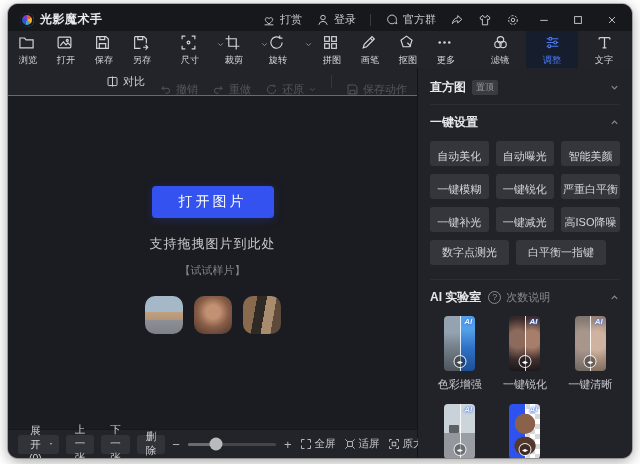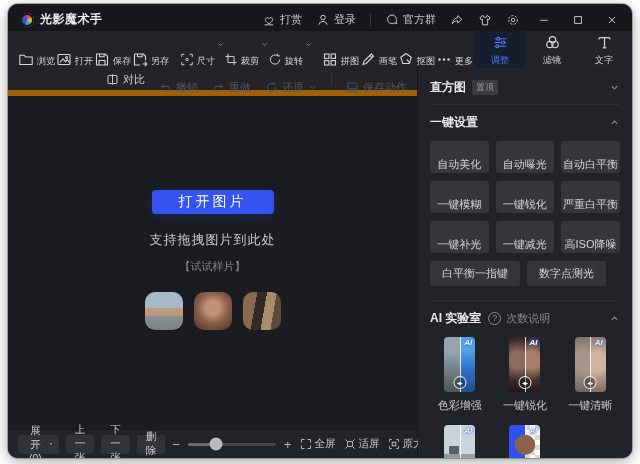--- a/index.html
+++ b/index.html
@@ -32,21 +32,21 @@
 
   .ic { display: block; }
 
   
   .toolbar {
     height: 37px; background: #232429; display: flex; align-items: stretch;
     padding-left: 10px; flex: 0 0 auto;
   }
   .tool-group { display: flex; align-items: stretch; }
   .tool-item {
-    width: 38px; display: flex; flex-direction: row; align-items: flex-end;
+    width: 38px; display: flex; flex-direction: column; align-items: flex-start;
     justify-content: center; gap: 2px; color: #d5d5da; font-size: 10px; cursor: pointer;
     position: relative; padding-top: 2px;
   }
   .tool-item .lbl { transform: scale(.92); white-space: nowrap; }
   .tool-chevron { position: absolute; right: -1px; top: 9px; color: #8b8b92; }
   .tool-item.has-chevron { width: 44px; padding-right: 8px; }
   .v-div { width: 1px; background: #33343a; margin: 8px 5px; }
 
   .panel-tabs { margin-left: auto; display: flex; align-items: stretch; }
   .ptab {
@@ -57,31 +57,31 @@
   .ptab.active { background: #161d2c; color: #4d7bf8; }
 
   
   .content { flex: 1; display: flex; min-height: 0; }
   .left-col { width: 410px; display: flex; flex-direction: column; border-right: 1px solid #131417; }
 
   
   .subbar {
     height: 28px; background: #232429; display: flex; align-items: center;
     justify-content: flex-end; padding-right: 10px; gap: 14px; flex: 0 0 auto;
-    border-bottom: 6px solid #a16207; font-size: 11px;
+    border-bottom: 1px solid #a16207; font-size: 11px;
   }
   .sub-item { display: flex; align-items: center; gap: 4px; color: #cfcfd4; cursor: pointer; }
   .sub-item.disabled { color: #55565e; cursor: default; margin-top: 16px; }
   .sub-div { width: 1px; height: 13px; background: #35363c; }
 
   
   .canvas { flex: 1; background: #1b1c21; display: flex; align-items: center; justify-content: center; }
   .canvas-stack { display: flex; flex-direction: column; align-items: center; margin-top: -6px; }
   .open-btn {
-    width: 122px; height: 24px; background: #3452f0; color: #ffffff; border: none;
+    width: 122px; height: 32px; background: #3452f0; color: #ffffff; border: none;
     border-radius: 4px; font-size: 14px; letter-spacing: 3px; cursor: pointer;
     font-family: inherit; box-shadow: 0 2px 8px rgba(40,70,240,.25);
   }
   .drop-hint { margin-top: 17px; color: #c9c9ce; font-size: 13px; letter-spacing: 1px; text-align: center; }
   .sample-hint { margin-top: 10px; color: #85858c; font-size: 11px; }
   .samples { margin-top: 18px; display: flex; gap: 11px; }
   .sample-thumb { width: 38px; height: 38px; border-radius: 10px; cursor: pointer; }
   .sample-1 { background: linear-gradient(180deg,#a4b8c8 0%,#a4b8c8 42%,#c0a07e 42%,#b3967a 62%,#8d9197 62%,#7e8287 100%); }
   .sample-2 { background: radial-gradient(circle at 50% 42%, #c29072 0 24%, #8a5f49 52%, #4a332b 100%); }
   .sample-3 { background: linear-gradient(100deg,#8a6a4e 0 32%, #302a27 32% 54%, #a88c6d 54% 76%, #5d4a3a 76%); }
@@ -119,21 +119,21 @@
   }
   .rp-chevron { margin-left: auto; color: #8a8a91; display: flex; }
   .rp-div { height: 1px; background: #2d2e34; margin: 2px 12px; flex: 0 0 auto; }
 
   .onekey-grid {
     display: grid; grid-template-columns: repeat(3, 1fr); gap: 8px 7px;
     padding: 4px 12px 0; flex: 0 0 auto;
   }
   .ok-btn {
     background: #35363c; border: none; border-radius: 3px; color: #d5d5da;
-    height: 25px; font-size: 11px; cursor: pointer; font-family: inherit; white-space: nowrap; padding: 16px 2px;
+    height: 25px; font-size: 11px; cursor: pointer; font-family: inherit; white-space: nowrap; padding: 8px 2px;
   }
   .onekey-row { display: flex; gap: 7px; padding: 8px 12px 12px; flex: 0 0 auto; }
   .onekey-row .ok-btn { padding: 0 12px; }
 
   .ai-header-extra { display: flex; align-items: center; gap: 5px; margin-left: 7px; color: #8a8a91; font-size: 11px; }
   .help-circ {
     width: 13px; height: 13px; border: 1px solid #8a8a91; border-radius: 50%;
     font-size: 9px; display: flex; align-items: center; justify-content: center; color: #8a8a91;
   }
   .ai-grid {
@@ -334,36 +334,36 @@
       <div class="tool-item">
         <svg class="ic" width="17" height="17" viewBox="0 0 16 16" fill="currentColor">
             <circle cx="3.5" cy="8" r="1.2"></circle>
             <circle cx="8" cy="8" r="1.2"></circle>
             <circle cx="12.5" cy="8" r="1.2"></circle>
           </svg>
         <span class="lbl">更多</span>
       </div>
     </div>
     <div class="panel-tabs">
+      <div class="ptab">
+        <svg class="ic" width="17" height="17" viewBox="0 0 16 16" fill="none" stroke="currentColor" stroke-width="1.1">
+            <circle cx="8" cy="5.4" r="3"></circle>
+            <circle cx="5.6" cy="9.8" r="3"></circle>
+            <circle cx="10.4" cy="9.8" r="3"></circle>
+          </svg>
+        <span class="lbl">滤镜</span>
+      </div>
       <div class="ptab active">
         <svg class="ic" width="17" height="17" viewBox="0 0 16 16" fill="none" stroke="currentColor" stroke-width="1.1">
             <path d="M2.5 4.5h11M2.5 8h11M2.5 11.5h11"></path>
             <circle cx="6" cy="4.5" r="1.4" fill="#161d2c"></circle>
             <circle cx="10.5" cy="8" r="1.4" fill="#161d2c"></circle>
             <circle cx="5" cy="11.5" r="1.4" fill="#161d2c"></circle>
           </svg>
         <span class="lbl">调整</span>
-      </div>
-      <div class="ptab">
-        <svg class="ic" width="17" height="17" viewBox="0 0 16 16" fill="none" stroke="currentColor" stroke-width="1.1">
-            <circle cx="8" cy="5.4" r="3"></circle>
-            <circle cx="5.6" cy="9.8" r="3"></circle>
-            <circle cx="10.4" cy="9.8" r="3"></circle>
-          </svg>
-        <span class="lbl">滤镜</span>
       </div>
       <div class="ptab">
         <svg class="ic" width="17" height="17" viewBox="0 0 16 16" fill="none" stroke="currentColor" stroke-width="1.2">
             <path d="M3 3.5h10M3 3.5v1.6M13 3.5v1.6M8 3.5V13M6.2 13h3.6"></path>
           </svg>
         <span class="lbl">文字</span>
       </div>
       <div class="ptab">
         
         
@@ -489,31 +489,31 @@
         <span class="rp-chevron">
           <svg class="ic" width="11" height="11" viewBox="0 0 12 12" fill="none" stroke="currentColor" stroke-width="1.3">
               <path d="M3 7.5l3-3 3 3"></path>
             </svg>
         </span>
       </div>
 
       <div class="onekey-grid">
         <button class="ok-btn">自动美化</button>
         <button class="ok-btn">自动曝光</button>
-        <button class="ok-btn">自动白平衡</button>
+        <button class="ok-btn">智能美颜</button>
         <button class="ok-btn">一键模糊</button>
         <button class="ok-btn">一键锐化</button>
         <button class="ok-btn">严重白平衡</button>
         <button class="ok-btn">一键补光</button>
         <button class="ok-btn">一键减光</button>
         <button class="ok-btn">高ISO降噪</button>
       </div>
       <div class="onekey-row">
+        <button class="ok-btn">数字点测光</button>
         <button class="ok-btn">白平衡一指键</button>
-        <button class="ok-btn">数字点测光</button>
       </div>
 
       <div class="rp-div"></div>
 
       <div class="rp-header">
         <span class="rp-title">AI 实验室</span>
         <span class="ai-header-extra">
           <span class="help-circ">?</span>
           <span>次数说明</span>
         </span>

